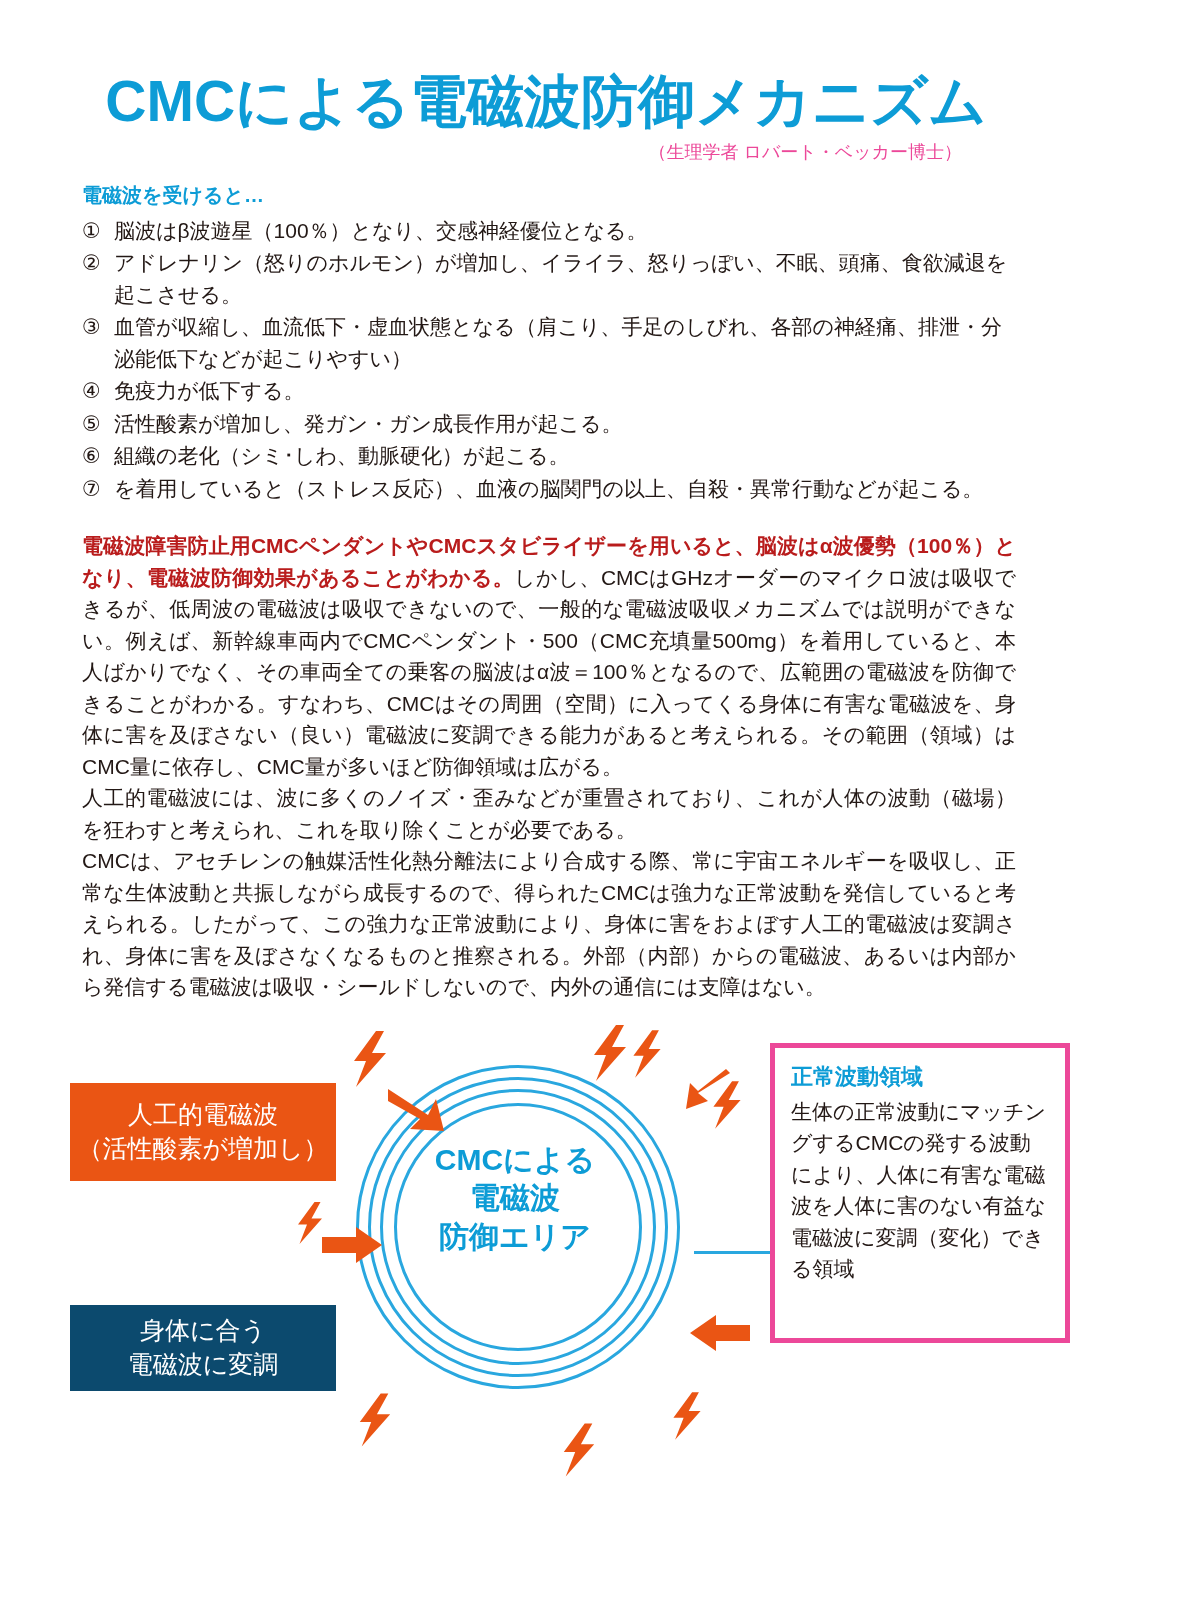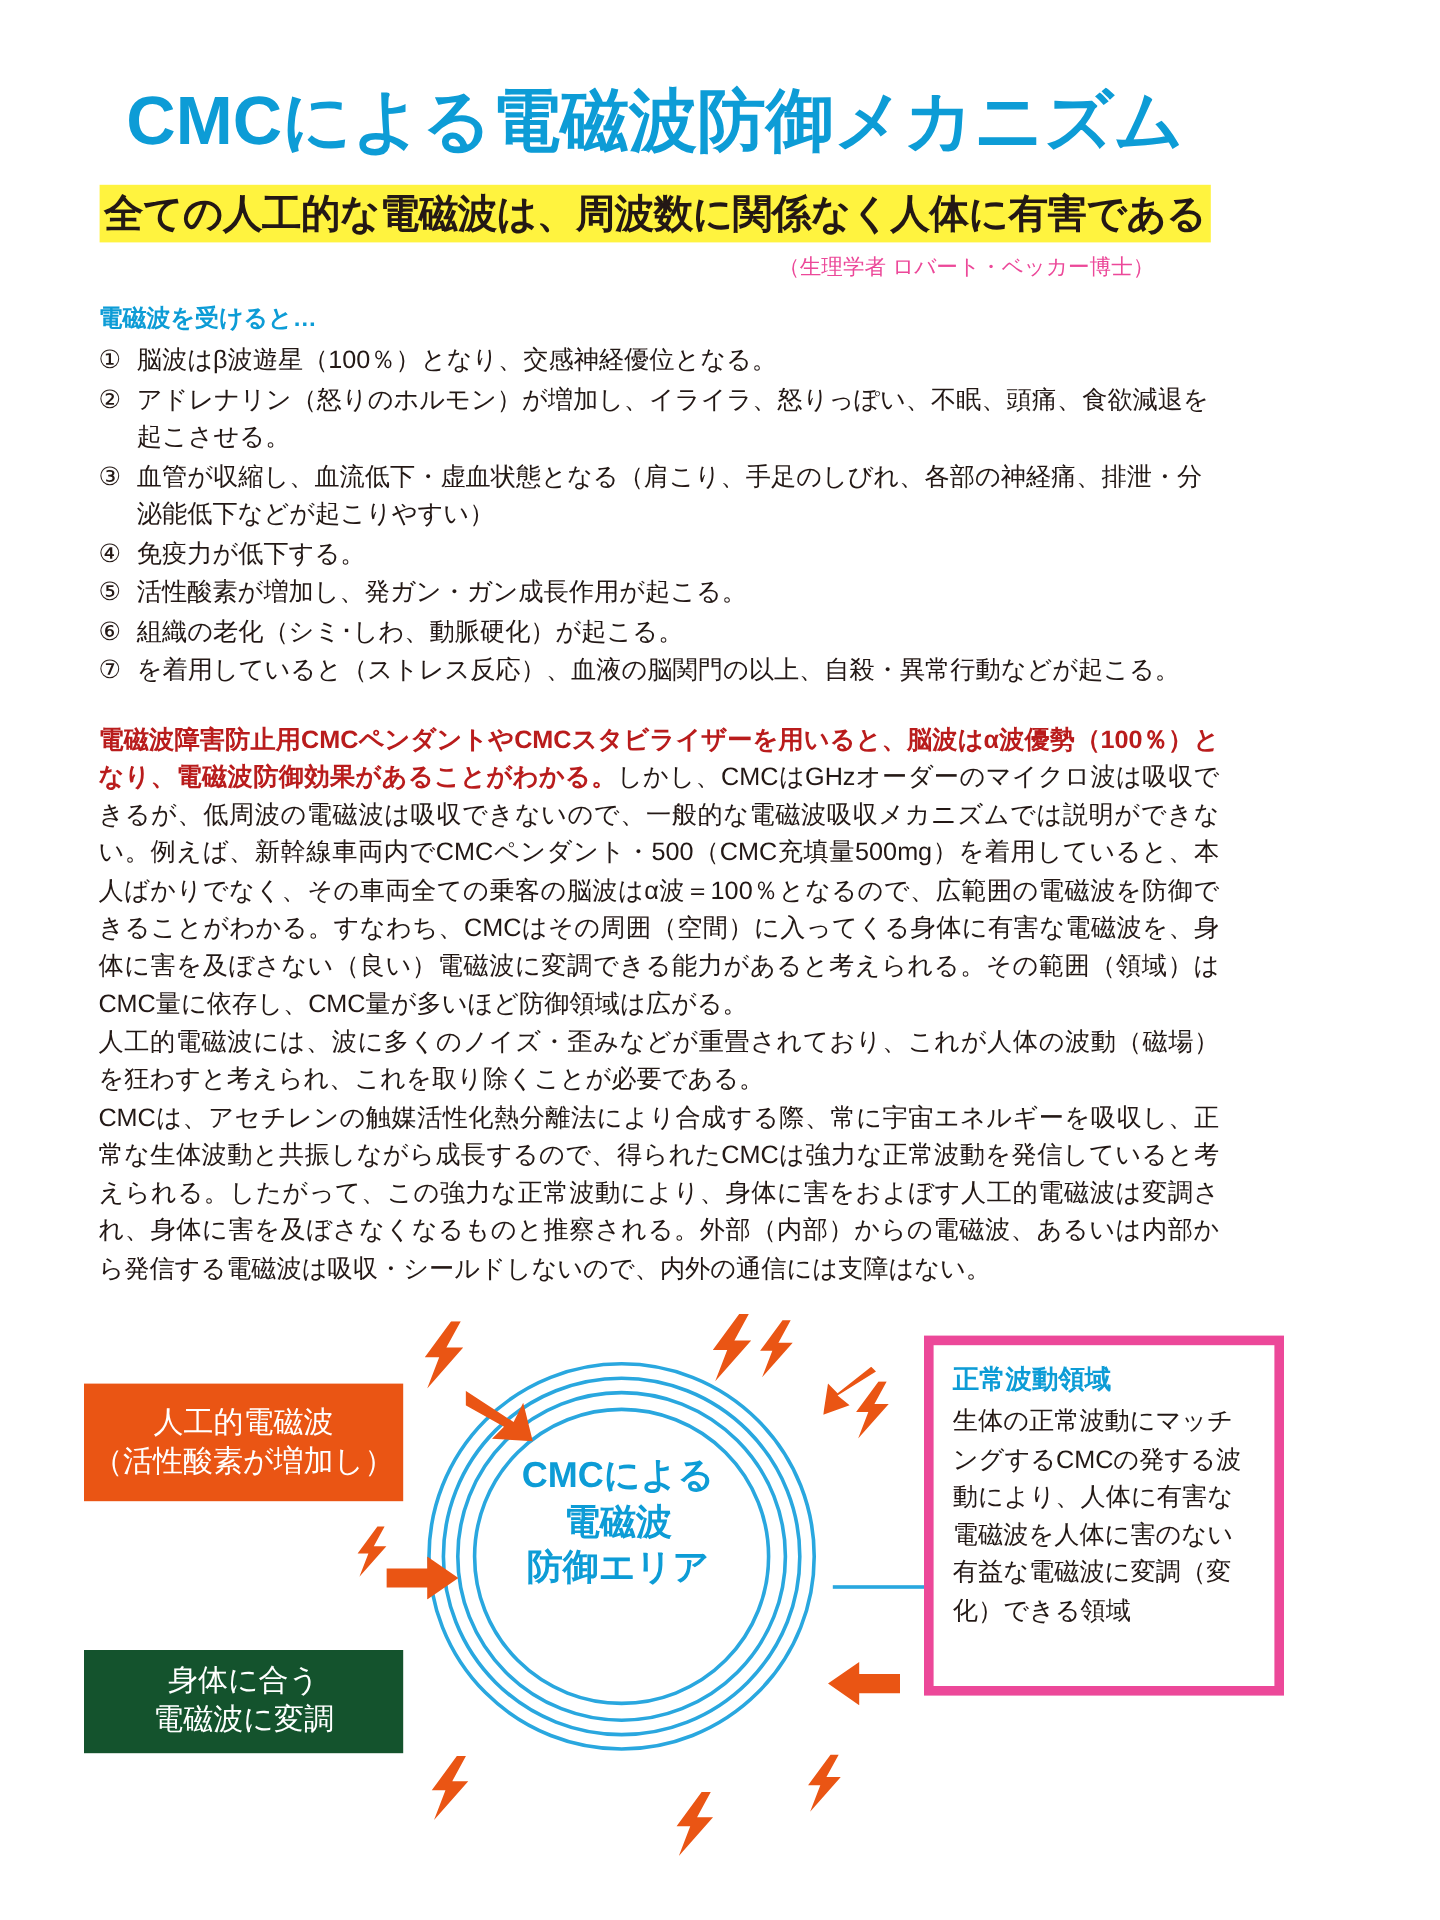--- a/index.html
+++ b/index.html
@@ -128,23 +128,22 @@
     width: 266px;
     height: 98px;
     background: #ea5514;
     color: #ffffff;
   }
   .box-blue {
     left: 0px;
     top: 282px;
     width: 266px;
     height: 86px;
-    background: #14532d;
+    background: #0c4a6e;
     color: #ffffff;
-    font-family: Liberation Mono, monospace;
   }
   .arrow-down {
     position: absolute;
     left: 100px;
     top: 180px;
     width: 0;
     height: 0;
   }
 
   .circle-wrap {
@@ -176,21 +175,21 @@
     font-size: 30px;
     line-height: 1.28;
   }
 
   .info-box {
     position: absolute;
     left: 700px;
     top: 20px;
     width: 300px;
     min-height: 300px;
-    border: 8px solid #ec4899;
+    border: 5px solid #ec4899;
     box-sizing: border-box;
     padding: 14px 16px 16px 16px;
   }
   .info-title {
     color: #0d9cd6;
     font-weight: bold;
     font-size: 22px;
     margin-bottom: 4px;
   }
   .info-text {
@@ -215,23 +214,20 @@
   }
   svg.bolt-svg { display: block; }
 </style>
 </head>
 <body>
 
 <div class="page">
 
   <h1 class="main-title">CMCによる電磁波防御メカニズム</h1>
 
-  <div class="subtitle-wrap">
-    <span class="subtitle">全ての人工的な電磁波は、周波数に関係なく人体に有害である</span>
-  </div>
 
   <div class="attribution">（生理学者 ロバート・ベッカー博士）</div>
 
   <div class="section-heading">電磁波を受けると…</div>
 
   <ol class="effects">
     <li>
       <span class="num">①</span>
       <span class="txt">脳波はβ波遊星（100％）となり、交感神経優位となる。</span>
     </li>

